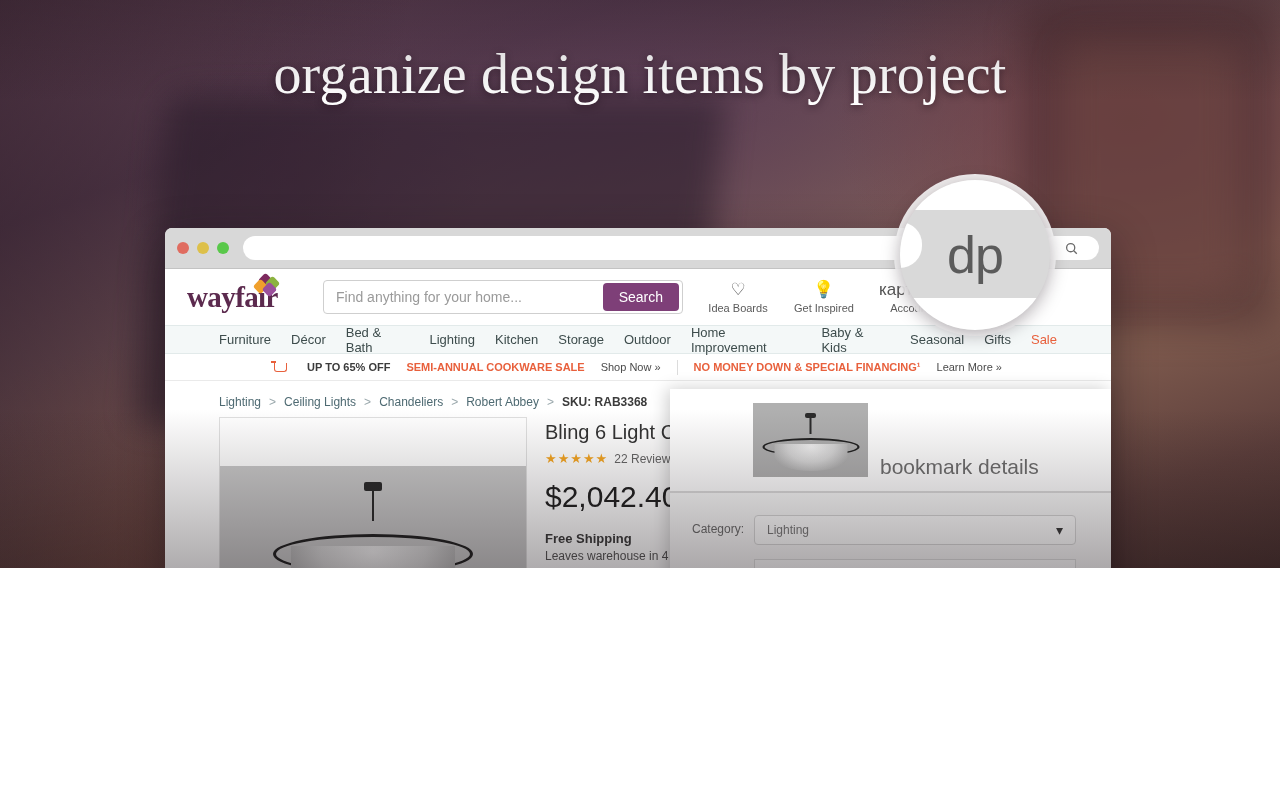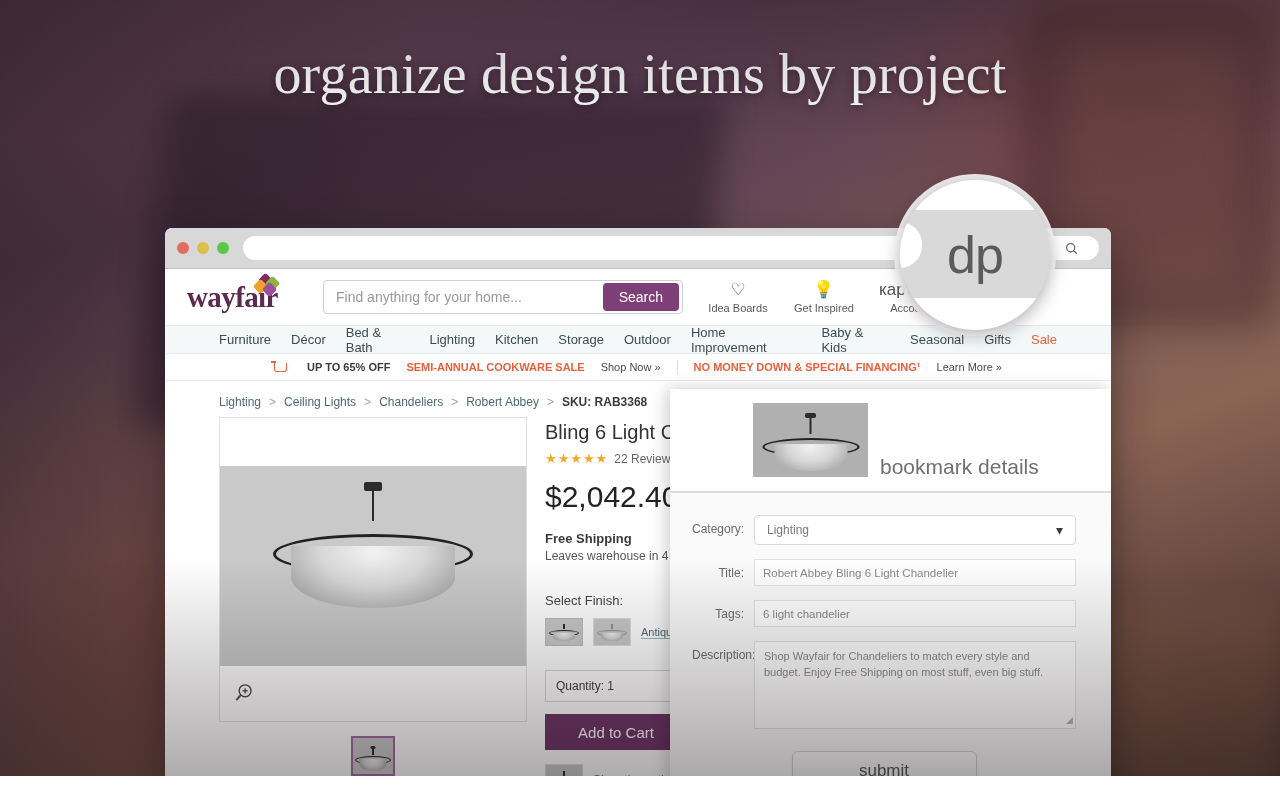--- a/index.html
+++ b/index.html
@@ -4,21 +4,21 @@
 <style>
   * { box-sizing: border-box; margin: 0; padding: 0; }
   html, body {
     width: 1280px; height: 800px;
     overflow: hidden;
     font-family: "Liberation Sans", sans-serif;
   }
 
   
   .stage {
-    position: relative; width: 1280px; height: 776px;
+    position: relative; width: 1280px; height: 568px;
     background:
       radial-gradient(ellipse 420px 300px at 1130px 120px, rgba(110,60,70,.95) 0%, rgba(70,40,50,0) 70%),
       radial-gradient(ellipse 500px 420px at 180px 640px, rgba(120,70,60,.75) 0%, rgba(60,35,35,0) 72%),
       radial-gradient(ellipse 600px 380px at 640px 80px, rgba(92,62,86,.85) 0%, rgba(52,34,48,0) 75%),
       linear-gradient(160deg, #6d4a5e 0%, #553a4c 22%, #7a5a58 48%, #8a6454 68%, #5d3f3c 88%, #4a3230 100%);
     overflow: hidden;
   }
   .stage::before {
     content: ""; position: absolute; inset: 0;
     background:

